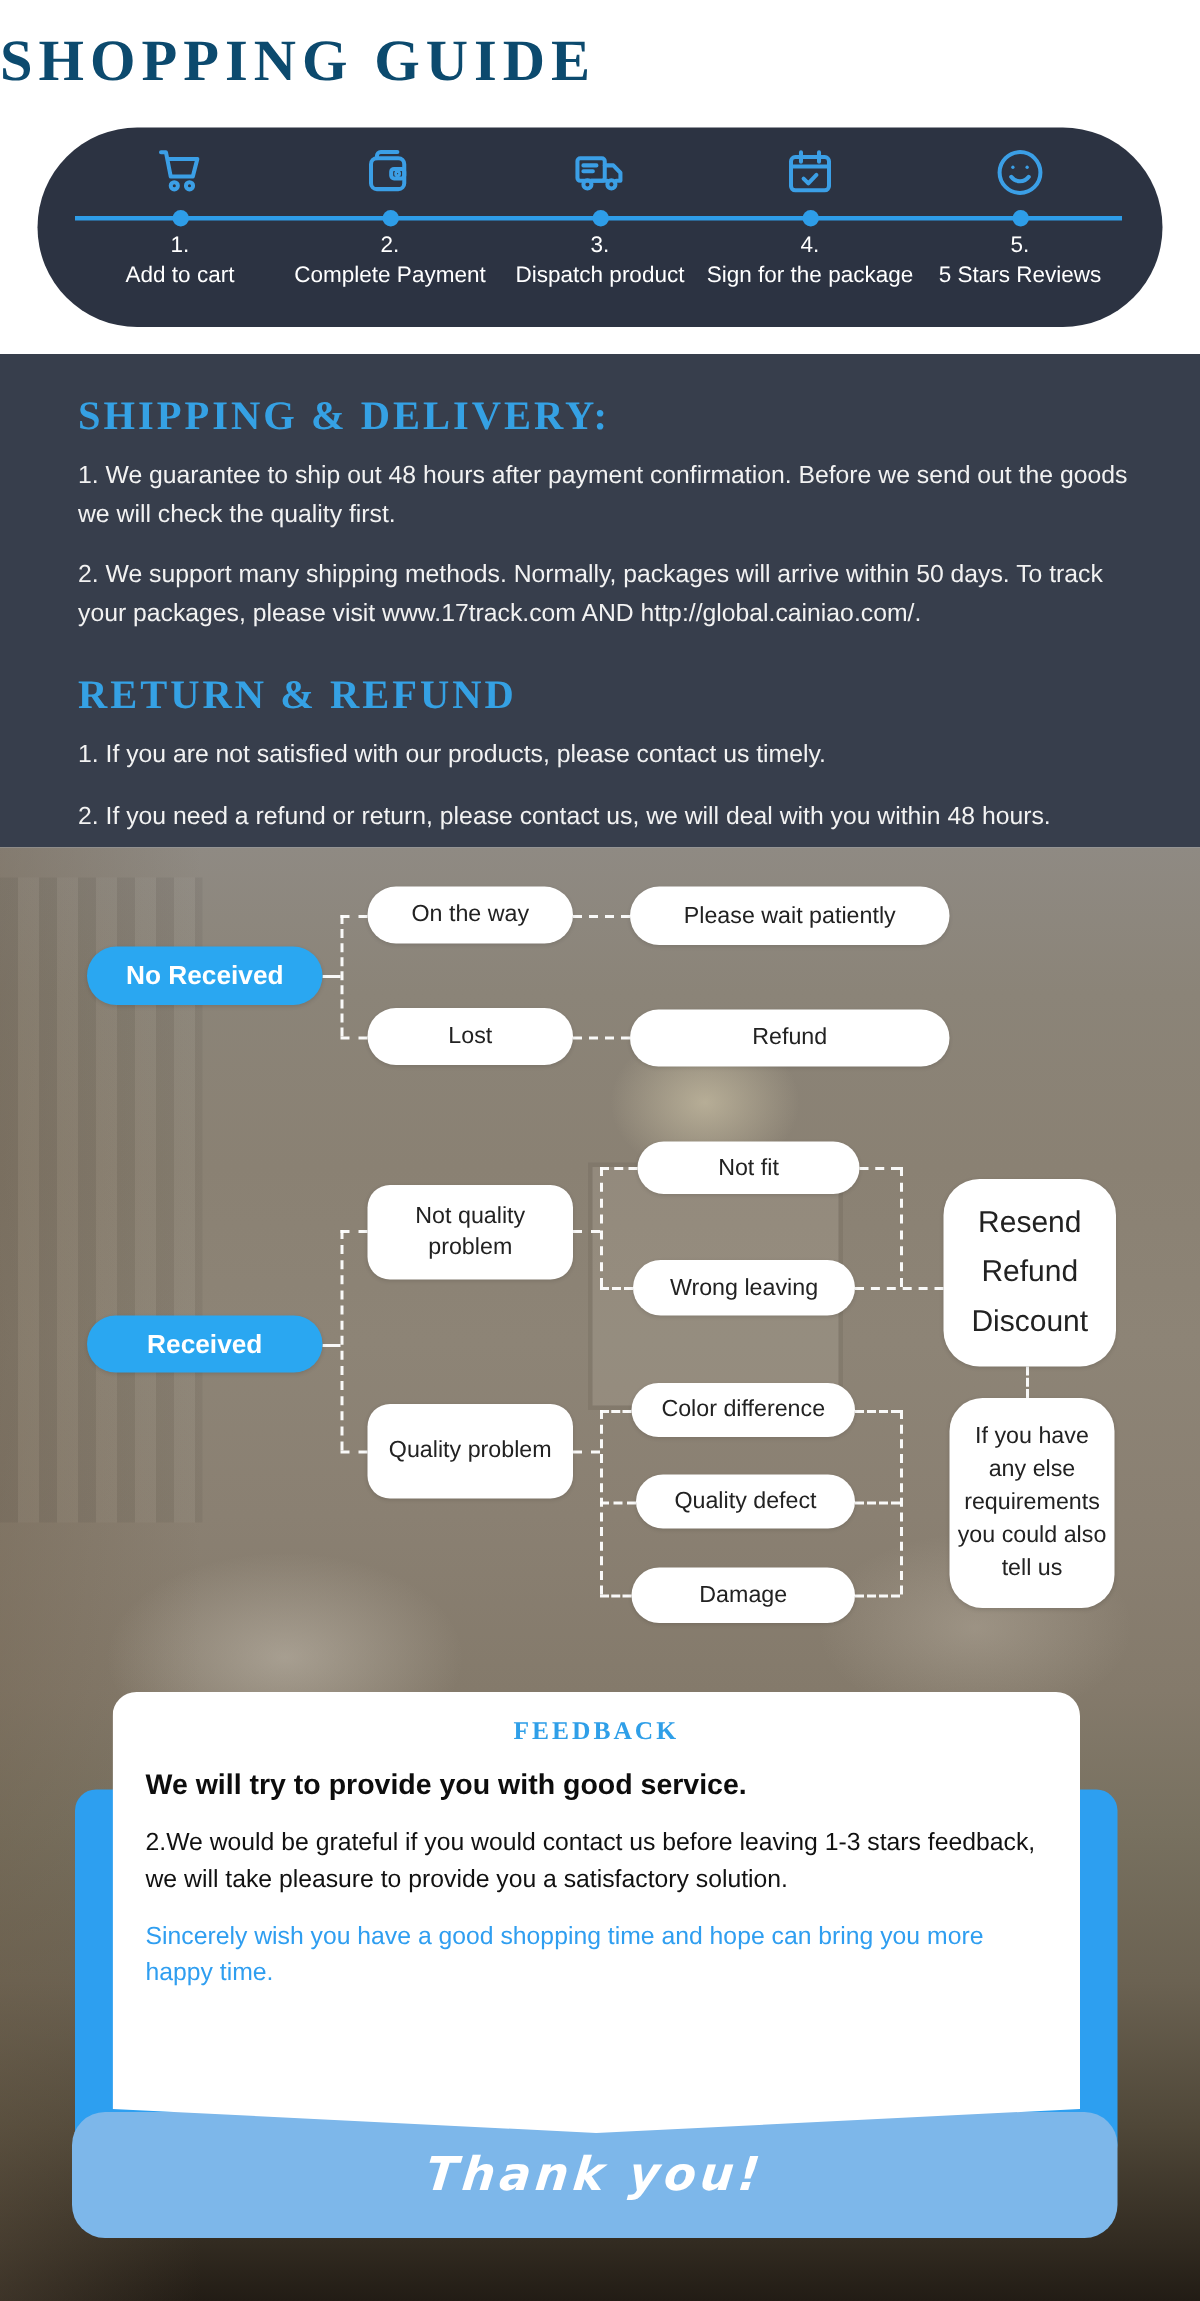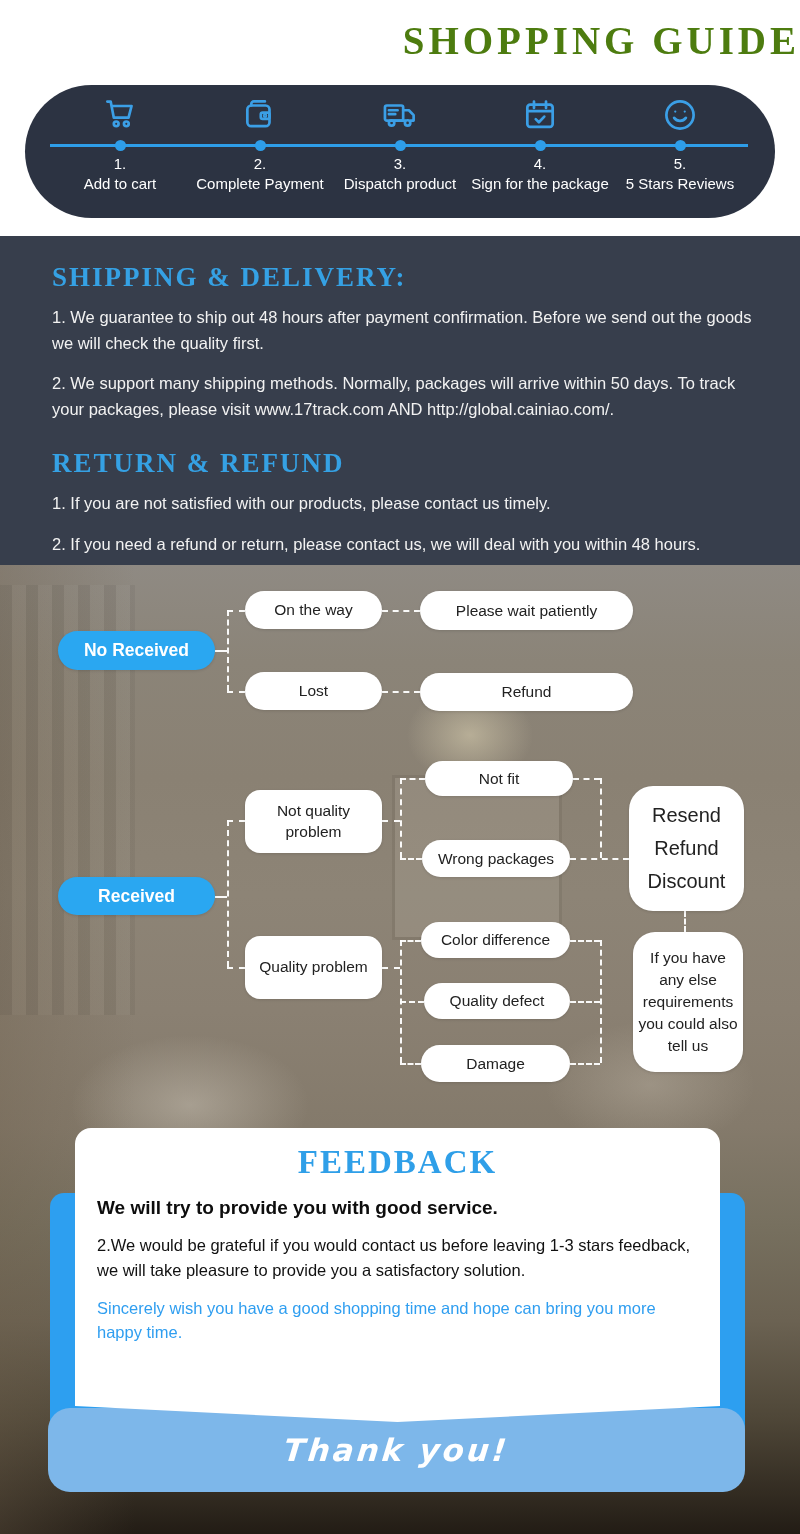--- a/index.html
+++ b/index.html
@@ -6,23 +6,23 @@
   html,body { width:800px; }
   body {
     font-family:"Liberation Sans", sans-serif;
     width:800px; height:1534px; position:relative; overflow:hidden; background:#ffffff;
   }
   .stage { position:absolute; left:0; top:0; width:800px; height:1534px; }
 
   
   .top-area { position:absolute; left:0; top:0; width:800px; height:236px; background:#ffffff; }
   .page-title {
-    position:absolute; left:0; top:18px; width:800px; text-align:right;
+    position:absolute; left:0; top:18px; width:800px; text-align:left;
     font-family:"Liberation Serif", serif; font-weight:700; font-size:39px;
-    letter-spacing:4px; color:#4d7c0f;
+    letter-spacing:4px; color:#0c4a6e;
   }
   .steps-banner {
     position:absolute; left:25px; top:85px; width:750px; height:133px;
     background:#2c3342; border-radius:67px;
   }
   .steps-line { position:absolute; left:25px; right:27px; top:59px; height:3px; background:#2e9de8; }
   .steps-row { position:absolute; left:25px; right:25px; top:0; bottom:0; display:flex; }
   .step { flex:1; position:relative; text-align:center; color:#ffffff; }
   .step-icon { margin-top:11px; height:38px; display:flex; align-items:center; justify-content:center; }
   .step-icon svg { width:38px; height:38px; stroke:#3b9fe6; fill:none; stroke-width:1.7; stroke-linecap:round; stroke-linejoin:round; }
@@ -101,21 +101,21 @@
     font-family:"DejaVu Sans", sans-serif; transform:skewX(-6deg);
   }
   .feedback-white-card {
     position:absolute; left:75px; top:563px; width:645px; height:294px;
     background:#ffffff; border-radius:16px 16px 0 0; z-index:5;
     clip-path:polygon(0 0, 100% 0, 100% calc(100% - 16px), 50% 100%, 0 calc(100% - 16px));
     padding:16px 22px 0 22px;
   }
   .feedback-heading {
     text-align:center; font-family:"Liberation Serif", serif; font-weight:700;
-    font-size:33px; letter-spacing:2px; color:#2f9fe8; margin-bottom:16px;
+    font-size:17px; letter-spacing:2px; color:#2f9fe8; margin-bottom:16px;
   }
   .feedback-intro { font-size:19px; font-weight:700; color:#0d0d0d; margin-bottom:14px; }
   .feedback-item { font-size:16.5px; color:#111111; line-height:1.5; margin-bottom:13px; }
   .feedback-closing { font-size:16.5px; color:#2f9ef0; line-height:1.5; }
 </style>
 </head>
 <body>
 
 <div class="stage">
 
@@ -246,21 +246,21 @@
     <div class="dash-v" style="left:684px; top:346px; height:21px;"></div>
 
     <div class="flow-tag" style="left:58px; top:66px; width:157px; height:39px;">No Received</div>
     <div class="flow-pill" style="left:245px; top:26px; width:137px; height:38px;">On the way</div>
     <div class="flow-pill" style="left:420px; top:26px; width:213px; height:39px;">Please wait patiently</div>
     <div class="flow-pill" style="left:245px; top:107px; width:137px; height:38px;">Lost</div>
     <div class="flow-pill" style="left:420px; top:108px; width:213px; height:38px;">Refund</div>
 
     <div class="flow-pill" style="left:425px; top:196px; width:148px; height:35px;">Not fit</div>
     <div class="flow-box" style="left:245px; top:225px; width:137px; height:63px;">Not quality problem</div>
-    <div class="flow-pill" style="left:422px; top:275px; width:148px; height:37px;">Wrong packages</div>
+    <div class="flow-pill" style="left:422px; top:275px; width:148px; height:37px;">Wrong leaving</div>
 
     <div class="resend-box" style="left:629px; top:221px; width:115px; height:125px;">
       <div>Resend</div>
       <div>Refund</div>
       <div>Discount</div>
     </div>
 
     <div class="flow-tag" style="left:58px; top:312px; width:157px; height:38px;">Received</div>
     <div class="flow-pill" style="left:421px; top:357px; width:149px; height:36px;">Color difference</div>
     <div class="flow-box" style="left:245px; top:371px; width:137px; height:63px;">Quality problem</div>

